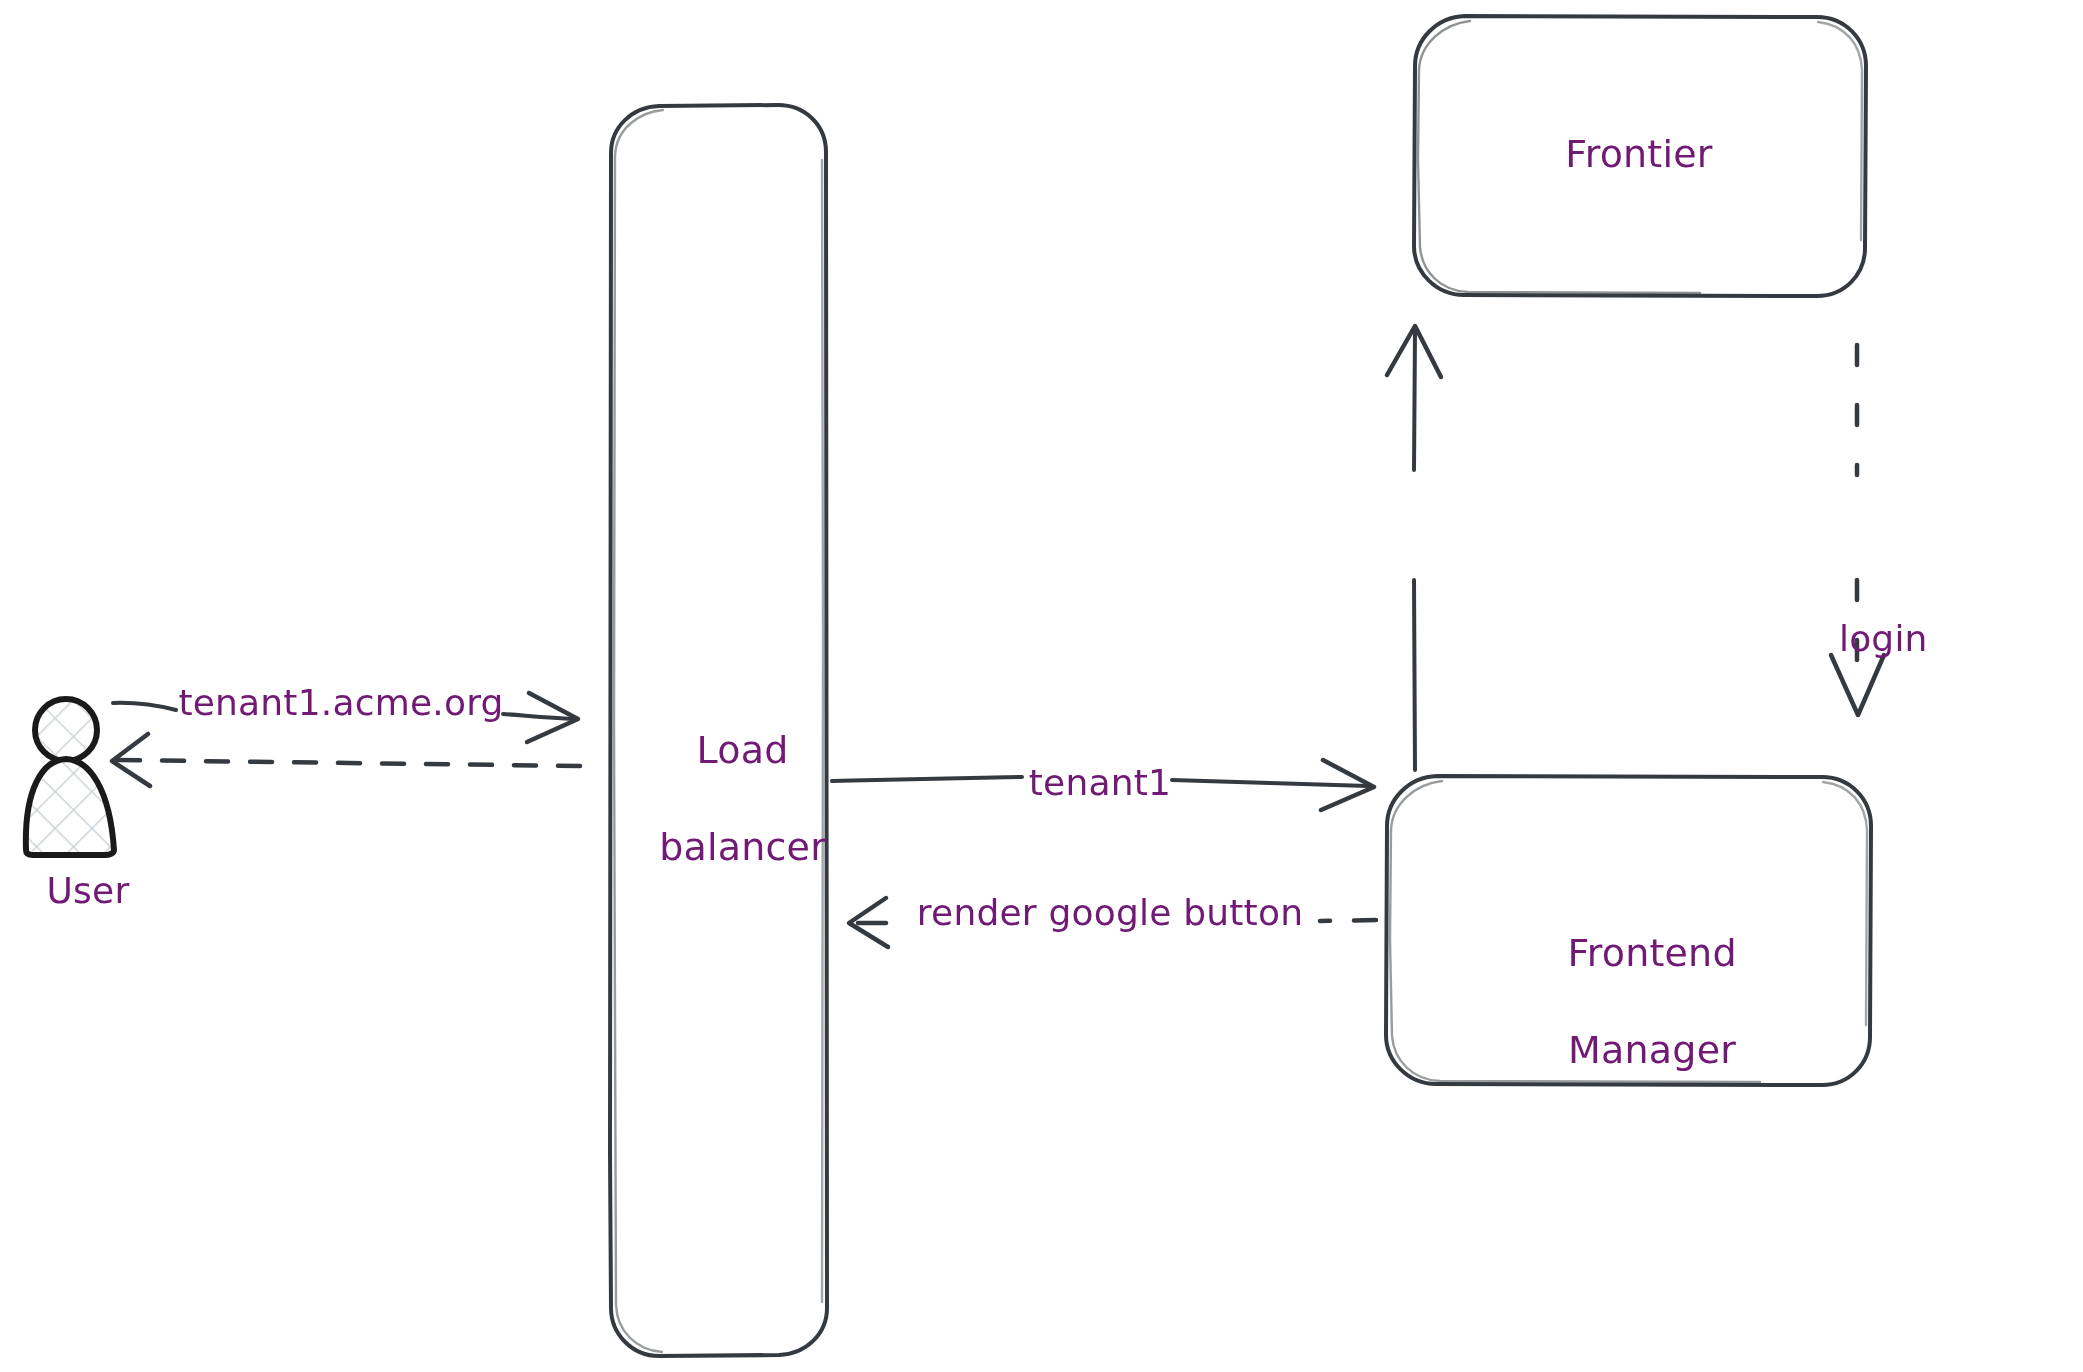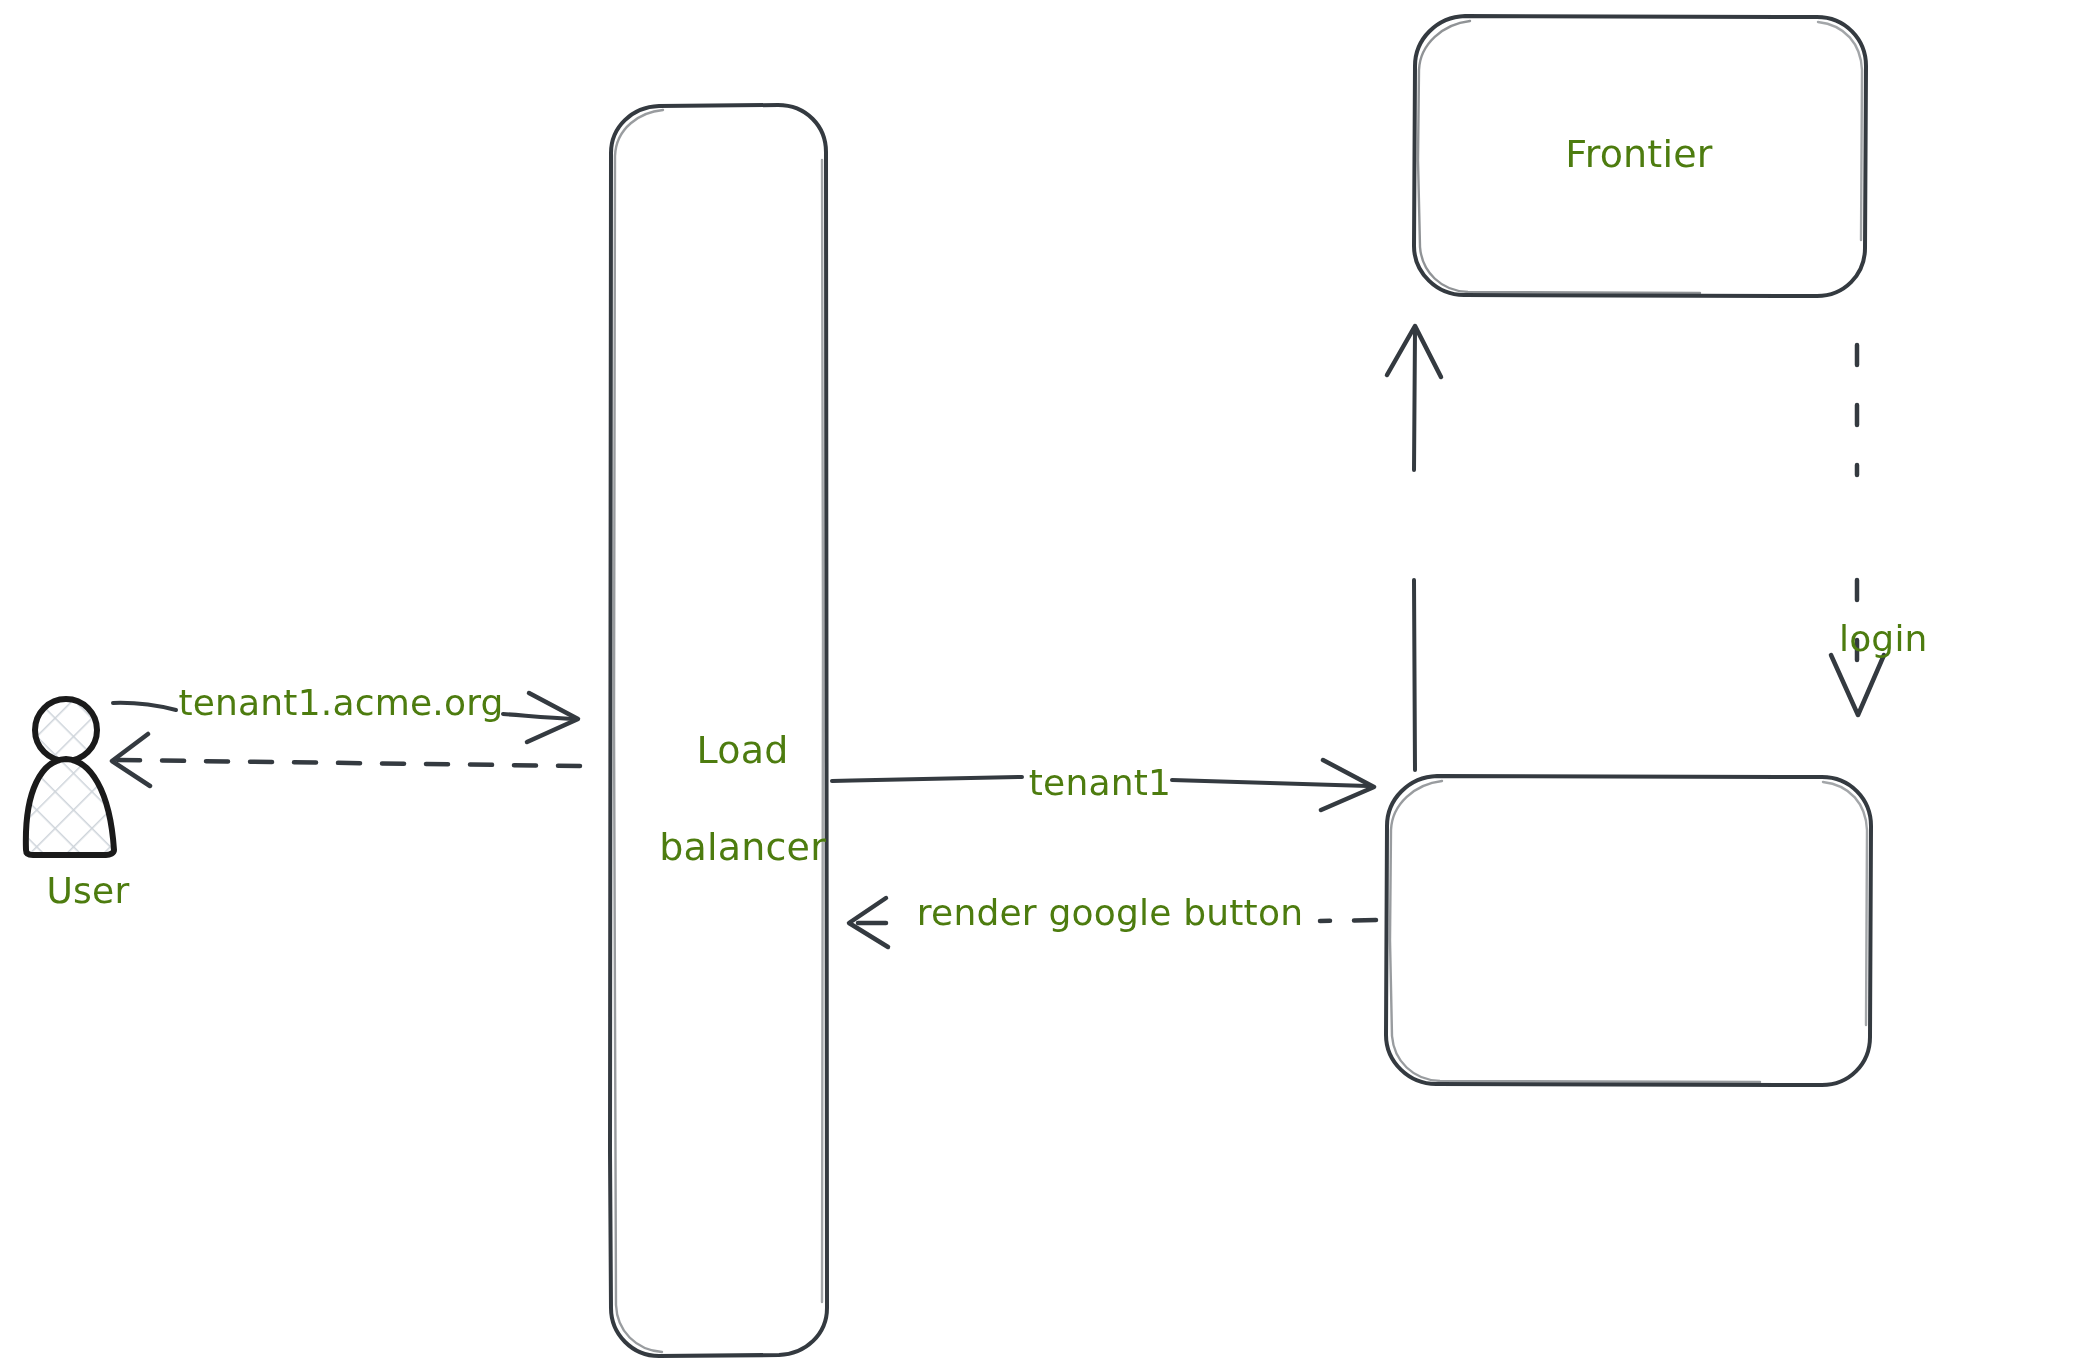--- a/index.html
+++ b/index.html
@@ -21,21 +21,21 @@
   #diagram-svg {
     position: absolute;
     inset: 0;
     width: 2083px;
     height: 1372px;
   }
   .node-label,
   .edge-label,
   .actor-label {
     position: absolute;
-    color: #4d7c0f;
+    color: #701a75;
     font-family: "DejaVu Sans", sans-serif;
     text-align: center;
     line-height: 1.28;
     white-space: pre;
     pointer-events: none;
     letter-spacing: 0.2px;
   }
   .node-label {
     font-size: 38px;
   }
@@ -128,20 +128,24 @@
     </g>
   </svg>
 
   <div class="node-label label-frontier">Frontier</div>
 
   <div class="node-label label-lb">
     <span>Load</span><br>
     <span>balancer</span>
   </div>
 
+  <div class="node-label label-fm">
+    <span>Frontend</span><br>
+    <span>Manager</span>
+  </div>
 
   <div class="actor-label label-user">User</div>
 
   <div class="edge-label label-tenantorg">tenant1.acme.org</div>
 
   <div class="edge-label label-tenant1">tenant1</div>
 
   <div class="edge-label label-render">render google button</div>
 
 

